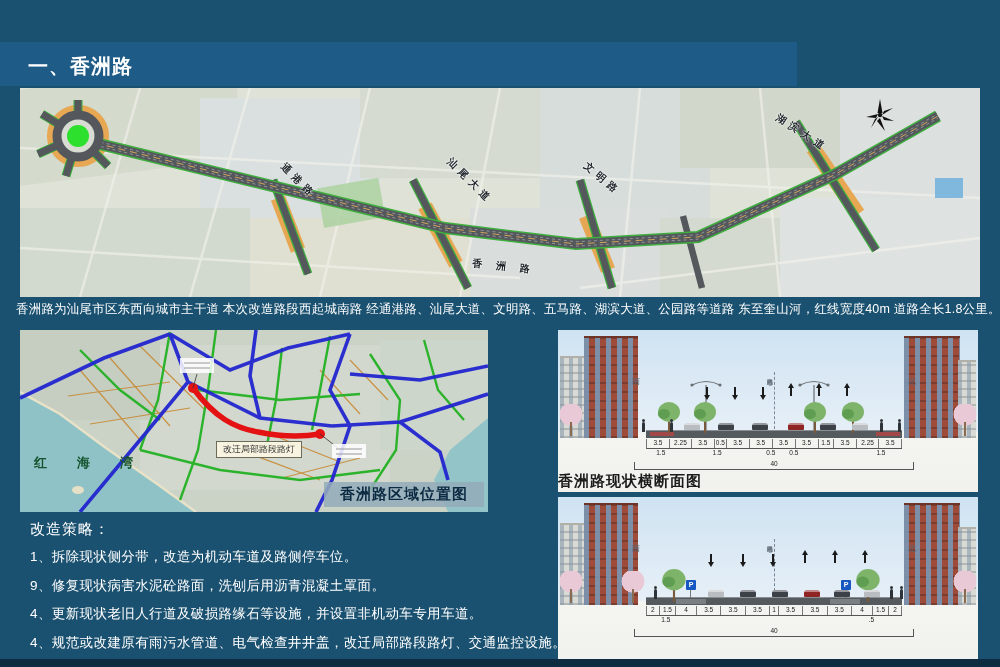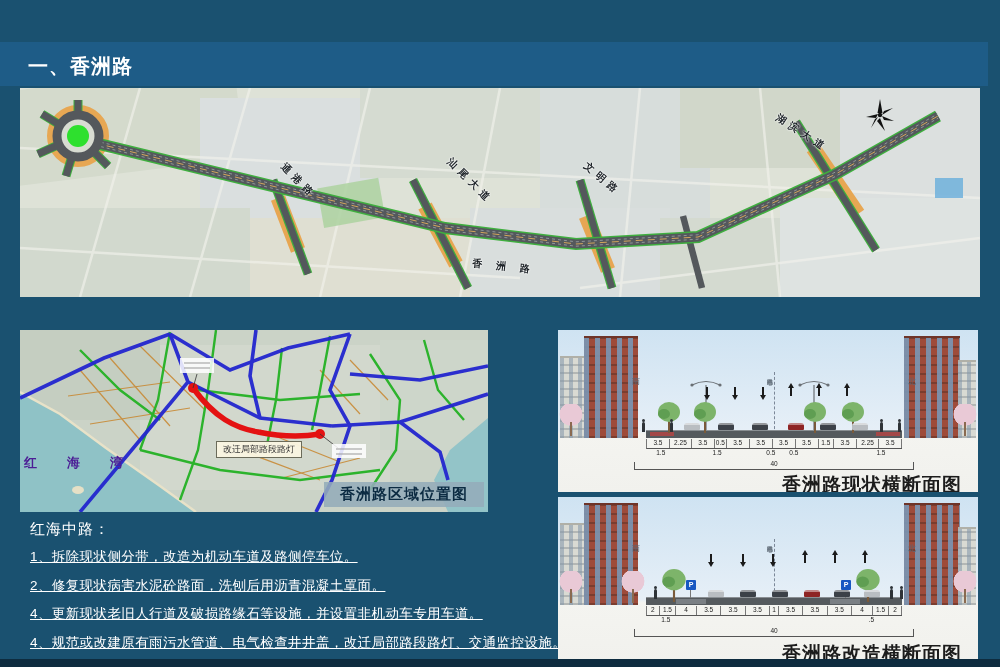--- a/index.html
+++ b/index.html
@@ -3,46 +3,46 @@
 <meta charset="utf-8">
 <style>
   html,body{margin:0;padding:0;background:#0a1f2b;font-family:"Liberation Sans","DejaVu Sans",sans-serif;}
   .slide{position:relative;width:1000px;height:667px;overflow:hidden;background:var(--page-bg,#1a5170);}
 
   
   .hdr{position:absolute;left:0;top:0;width:1000px;height:42px;background:var(--header-bg,#0d2431);
        display:flex;align-items:center;}
   .hdr .ttl{margin-left:12px;color:#f2f6f8;font-size:19px;font-weight:bold;letter-spacing:.5px;white-space:nowrap;}
   .hdr .pg{position:absolute;right:62px;top:8px;color:#c8d4db;font-size:20px;}
-  .secbar{position:absolute;left:0;top:42px;width:988px;height:44px;background:var(--section-bg,#1e5c87);}
+  .secbar{position:absolute;left:0;top:42px;width:797px;height:44px;background:var(--section-bg,#1e5c87);}
   .secbar span{position:absolute;left:28px;top:11px;color:#fff;font-size:20px;font-weight:bold;letter-spacing:1px;}
 
   
   .emap{position:absolute;left:20px;top:88px;width:960px;height:209px;background:#dee2d7;overflow:hidden;}
   .emap svg.base{position:absolute;left:0;top:0;}
   .maplbl{position:absolute;font-size:10px;font-weight:bold;color:#1b2126;letter-spacing:5px;white-space:nowrap;
           text-shadow:0 0 2px #fff,0 0 2px #fff;}
   .mcap{position:absolute;right:4px;bottom:5px;background:rgba(148,172,186,.88);color:#0c2b42;
         font-size:15px;font-weight:bold;padding:3px 16px;letter-spacing:1px;}
   .compass{position:absolute;left:845px;top:10px;}
 
   
   .desc{position:absolute;left:16px;top:301px;width:978px;margin:0;color:#ffffff;font-size:12.5px;
         white-space:nowrap;letter-spacing:.2px;}
 
   
   .lmap{position:absolute;left:20px;top:330px;width:468px;height:182px;background:#cbd3c7;overflow:hidden;}
-  .sealbl{position:absolute;left:4px;top:124px;font-size:13px;font-weight:bold;color:#4c1d95;letter-spacing:30px;white-space:nowrap;font-family:Liberation Serif, serif;}
+  .sealbl{position:absolute;left:14px;top:124px;font-size:13px;font-weight:bold;color:#14532d;letter-spacing:30px;white-space:nowrap;font-family:Liberation Serif, serif;}
   .roadtag{position:absolute;left:196px;top:111px;background:rgba(250,246,226,.95);border:1px solid #6b6b5a;
            color:#333;font-size:9px;padding:1px 6px;white-space:nowrap;}
 
   
   .strat{position:absolute;left:30px;top:520px;width:545px;color:#fff;}
   .strat .st-title{font-size:15px;letter-spacing:1px;}
-  .strat ul{list-style:none;margin:9px 0 6px 0;padding:0;text-decoration:underline;}
+  .strat ul{list-style:none;margin:9px 0 6px 0;padding:0;}
   .strat li{font-size:13.5px;margin-bottom:10.5px;letter-spacing:.4px;white-space:nowrap;}
 
   
   .xsec{position:absolute;left:558px;width:420px;overflow:hidden;
         background:linear-gradient(180deg,#cfe3f2 0%,#e6eff7 62%,#f4f4f0 64%,#f1f1ed 100%);}
   .xsec-top{top:330px;height:162px;}
   .xsec-bot{top:497px;height:165px;}
   .bldg{position:absolute;}
   .b-brick{background-color:#9e4b3a;
     background-image:repeating-linear-gradient(90deg,rgba(122,150,180,.9) 0 5px,rgba(0,0,0,0) 5px 11px),
@@ -91,21 +91,21 @@
   .xsec-top .subdims span:nth-child(1){left:4%;}
   .xsec-top .subdims span:nth-child(2){left:26%;}
   .xsec-top .subdims span:nth-child(3){left:47%;}
   .xsec-top .subdims span:nth-child(4){left:56%;}
   .xsec-top .subdims span:nth-child(5){left:90%;}
   .xsec-bot .subdims span:nth-child(1){left:6%;}
   .xsec-bot .subdims span:nth-child(2){left:87%;}
   .total{position:absolute;left:76px;right:64px;top:132px;height:7px;border-bottom:1px solid #555;
          border-left:1px solid #555;border-right:1px solid #555;}
   .total span{position:absolute;left:50%;top:-2px;transform:translateX(-50%);font-size:6.5px;color:#222;}
-  .xcap{position:absolute;left:0;right:16px;text-align:right;font-size:19px;font-weight:bold;color:#1c1c1c;letter-spacing:1px;}
+  .xcap{position:absolute;left:0;right:0;text-align:left;font-size:15px;font-weight:bold;color:#1c1c1c;letter-spacing:1px;}
   .xsec-top .xcap{top:142px;}
   .xsec-bot .xcap{top:144px;}
   .wmark{position:absolute;left:70px;top:94px;font-size:24px;font-weight:bold;letter-spacing:5px;
          color:rgba(255,255,255,.22);}
 
   .footer-strip{position:absolute;left:0;right:0;bottom:0;height:8px;background:#0e2c3f;}
 </style>
 </head>
 <body>
 
@@ -212,20 +212,21 @@
         <path d="M14,6 L2,1 L4,5 Z"></path>
             <path d="M5,16 L0,3 L-3,6 Z"></path>
         <path d="M-9,13 L-2,2 L-5,4 Z"></path>
             <path d="M-14,2 L-2,-1 L-4,3 Z"></path>
         <circle r="2.2"></circle>
           </g>
         </svg>
     </span>
   </div>
 
+  <p class="desc">香洲路为汕尾市区东西向城市主干道 本次改造路段西起城南路 经通港路、汕尾大道、文明路、五马路、湖滨大道、公园路等道路 东至奎山河，红线宽度40m 道路全长1.8公里。</p>
 
   <div class="lmap">
     <svg width="468" height="182" viewBox="0 0 468 182">
       <rect width="468" height="182" fill="#cbd3c7"></rect>
       <g opacity="0.6">
         <rect x="120" y="15" width="250" height="145" fill="#d8dcd2"></rect>
         <rect x="0" y="0" width="140" height="90" fill="#c2ccbe"></rect>
         <rect x="360" y="10" width="108" height="110" fill="#cfd8cc"></rect>
       </g>
 
@@ -289,24 +290,24 @@
         <path d="M316,119 L342,119"></path>
           <path d="M316,124 L342,124"></path>
       </g>
     </svg>
     <span class="sealbl">红海湾</span>
     <span class="roadtag">改迁局部路段路灯</span>
     <div class="mcap">香洲路区域位置图</div>
   </div>
 
   <div class="strat">
-    <div class="st-title">红海中路：</div>
+    <div class="st-title">改造策略：</div>
     <ul>
         <li>1、拆除现状侧分带，改造为机动车道及路侧停车位。</li>
-        <li>2、修复现状病害水泥砼路面，洗刨后用沥青混凝土罩面。</li>
+        <li>9、修复现状病害水泥砼路面，洗刨后用沥青混凝土罩面。</li>
         <li>4、更新现状老旧人行道及破损路缘石等设施，并设置非机动车专用车道。</li>
         <li>4、规范或改建原有雨污水管道、电气检查井井盖，改迁局部路段路灯、交通监控设施。</li>
       </ul>
   </div>
 
   <section class="xsec xsec-top">
     <div class="bldg b-light bl1"></div>
     <div class="bldg b-brick bl2"></div>
     <div class="bldg b-brick br1"></div>
     <div class="bldg b-light br2"></div>
@@ -479,17 +480,16 @@
         <span style="flex-grow: 1.5;">1.5</span>
         <span style="flex-grow: 2;">2</span>
       </div>
     <div class="subdims">
         <span>1.5</span>
         <span>.5</span>
       </div>
     <div class="total">
       <span>40</span>
     </div>
-    <div class="xcap">香洲路改造横断面图</div>
   </section>
 
   <div class="footer-strip"></div>
 </div>
 
 </body></html>

